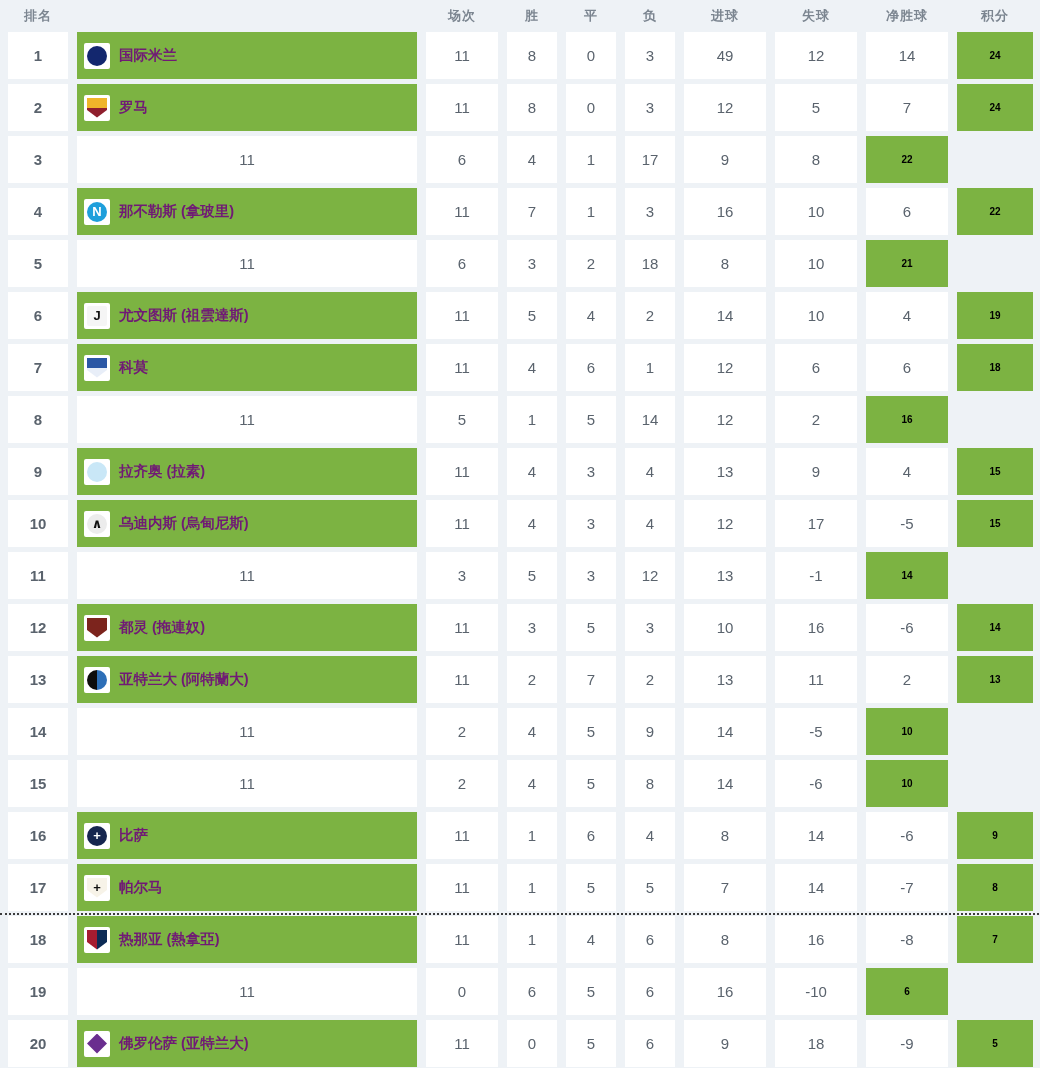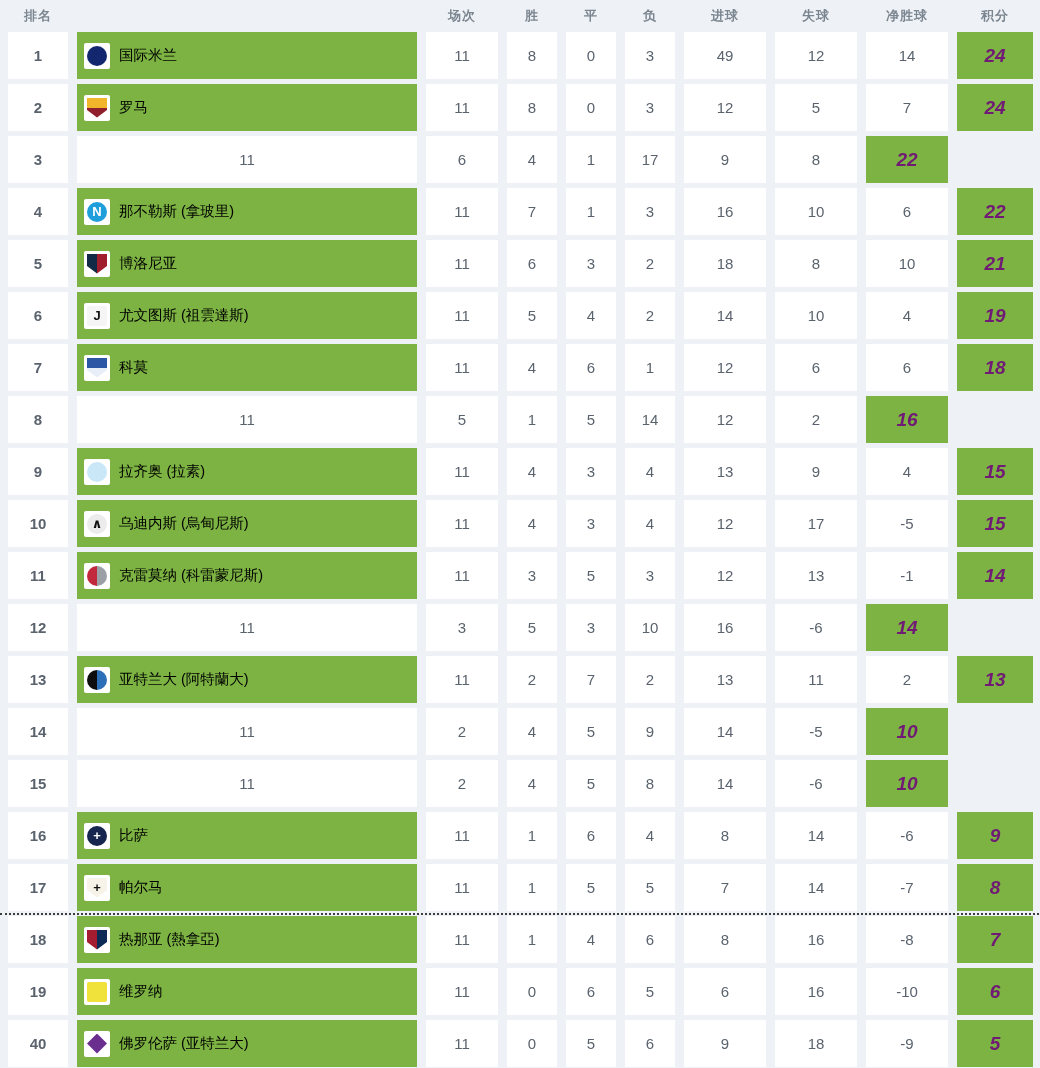--- a/index.html
+++ b/index.html
@@ -38,30 +38,29 @@
   .cell.rank  { font-size:15px; font-weight:bold; color:#5a636d; background:#ffffff; }
 
   .cell.team {
     background:#7cb342;
     justify-content:flex-start;
     padding-left:7px;
     gap:9px;
   }
   .tname {
     font-size:14.5px;
-    font-weight:normal;
-    color:#000000;
+    font-weight:bold;
+    color:#701a75;
   }
 
   .cell.points {
     background:#7cb342;
-    font-size:19px;
+    font-size:10px;
     font-weight:bold;
-    color:#701a75;
-    font-style:italic;
+    color:#000000;
   }
 
   .logo {
     width:26px; height:26px;
     background:#ffffff;
     border-radius:2px;
     display:flex; align-items:center; justify-content:center;
     flex:0 0 auto;
   }
   .shape {
@@ -166,26 +165,20 @@
     <div class="cell white stat">1</div>
     <div class="cell white stat">3</div>
     <div class="cell white stat">16</div>
     <div class="cell white stat">10</div>
     <div class="cell white stat">6</div>
     <div class="cell points">22</div>
   </div>
 
   <div class="grid-row team-row">
     <div class="cell rank">5</div>
-    <div class="cell team">
-      <span class="logo">
-            <span class="shape shield" style="background: linear-gradient(90deg, rgb(18, 42, 69) 50%, rgb(160, 29, 45) 50%);"></span>
-          </span>
-      <span class="tname">博洛尼亚</span>
-    </div>
     <div class="cell white stat">11</div>
     <div class="cell white stat">6</div>
     <div class="cell white stat">3</div>
     <div class="cell white stat">2</div>
     <div class="cell white stat">18</div>
     <div class="cell white stat">8</div>
     <div class="cell white stat">10</div>
     <div class="cell points">21</div>
   </div>
 
@@ -268,38 +261,38 @@
     <div class="cell white stat">3</div>
     <div class="cell white stat">4</div>
     <div class="cell white stat">12</div>
     <div class="cell white stat">17</div>
     <div class="cell white stat">-5</div>
     <div class="cell points">15</div>
   </div>
 
   <div class="grid-row team-row">
     <div class="cell rank">11</div>
-    <div class="cell team">
-      <span class="logo">
-            <span class="shape circle" style="background: linear-gradient(90deg, rgb(195, 41, 60) 50%, rgb(154, 160, 166) 50%);"></span>
-          </span>
-      <span class="tname">克雷莫纳 (科雷蒙尼斯)</span>
-    </div>
     <div class="cell white stat">11</div>
     <div class="cell white stat">3</div>
     <div class="cell white stat">5</div>
     <div class="cell white stat">3</div>
     <div class="cell white stat">12</div>
     <div class="cell white stat">13</div>
     <div class="cell white stat">-1</div>
     <div class="cell points">14</div>
   </div>
 
   <div class="grid-row team-row">
     <div class="cell rank">12</div>
+    <div class="cell team">
+      <span class="logo">
+            <span class="shape shield" style="background: rgb(124, 36, 29);"></span>
+          </span>
+      <span class="tname">都灵 (拖連奴)</span>
+    </div>
     <div class="cell white stat">11</div>
     <div class="cell white stat">3</div>
     <div class="cell white stat">5</div>
     <div class="cell white stat">3</div>
     <div class="cell white stat">10</div>
     <div class="cell white stat">16</div>
     <div class="cell white stat">-6</div>
     <div class="cell points">14</div>
   </div>
 
@@ -394,38 +387,32 @@
     <div class="cell white stat">4</div>
     <div class="cell white stat">6</div>
     <div class="cell white stat">8</div>
     <div class="cell white stat">16</div>
     <div class="cell white stat">-8</div>
     <div class="cell points">7</div>
   </div>
 
   <div class="grid-row team-row">
     <div class="cell rank">19</div>
-    <div class="cell team">
-      <span class="logo">
-            <span class="shape square" style="background: rgb(240, 226, 59);"></span>
-          </span>
-      <span class="tname">维罗纳</span>
-    </div>
     <div class="cell white stat">11</div>
     <div class="cell white stat">0</div>
     <div class="cell white stat">6</div>
     <div class="cell white stat">5</div>
     <div class="cell white stat">6</div>
     <div class="cell white stat">16</div>
     <div class="cell white stat">-10</div>
     <div class="cell points">6</div>
   </div>
 
   <div class="grid-row team-row">
-    <div class="cell rank">40</div>
+    <div class="cell rank">20</div>
     <div class="cell team">
       <span class="logo">
             <span class="shape diamond" style="background: rgb(106, 46, 143);"></span>
           </span>
       <span class="tname">佛罗伦萨 (亚特兰大)</span>
     </div>
     <div class="cell white stat">11</div>
     <div class="cell white stat">0</div>
     <div class="cell white stat">5</div>
     <div class="cell white stat">6</div>

